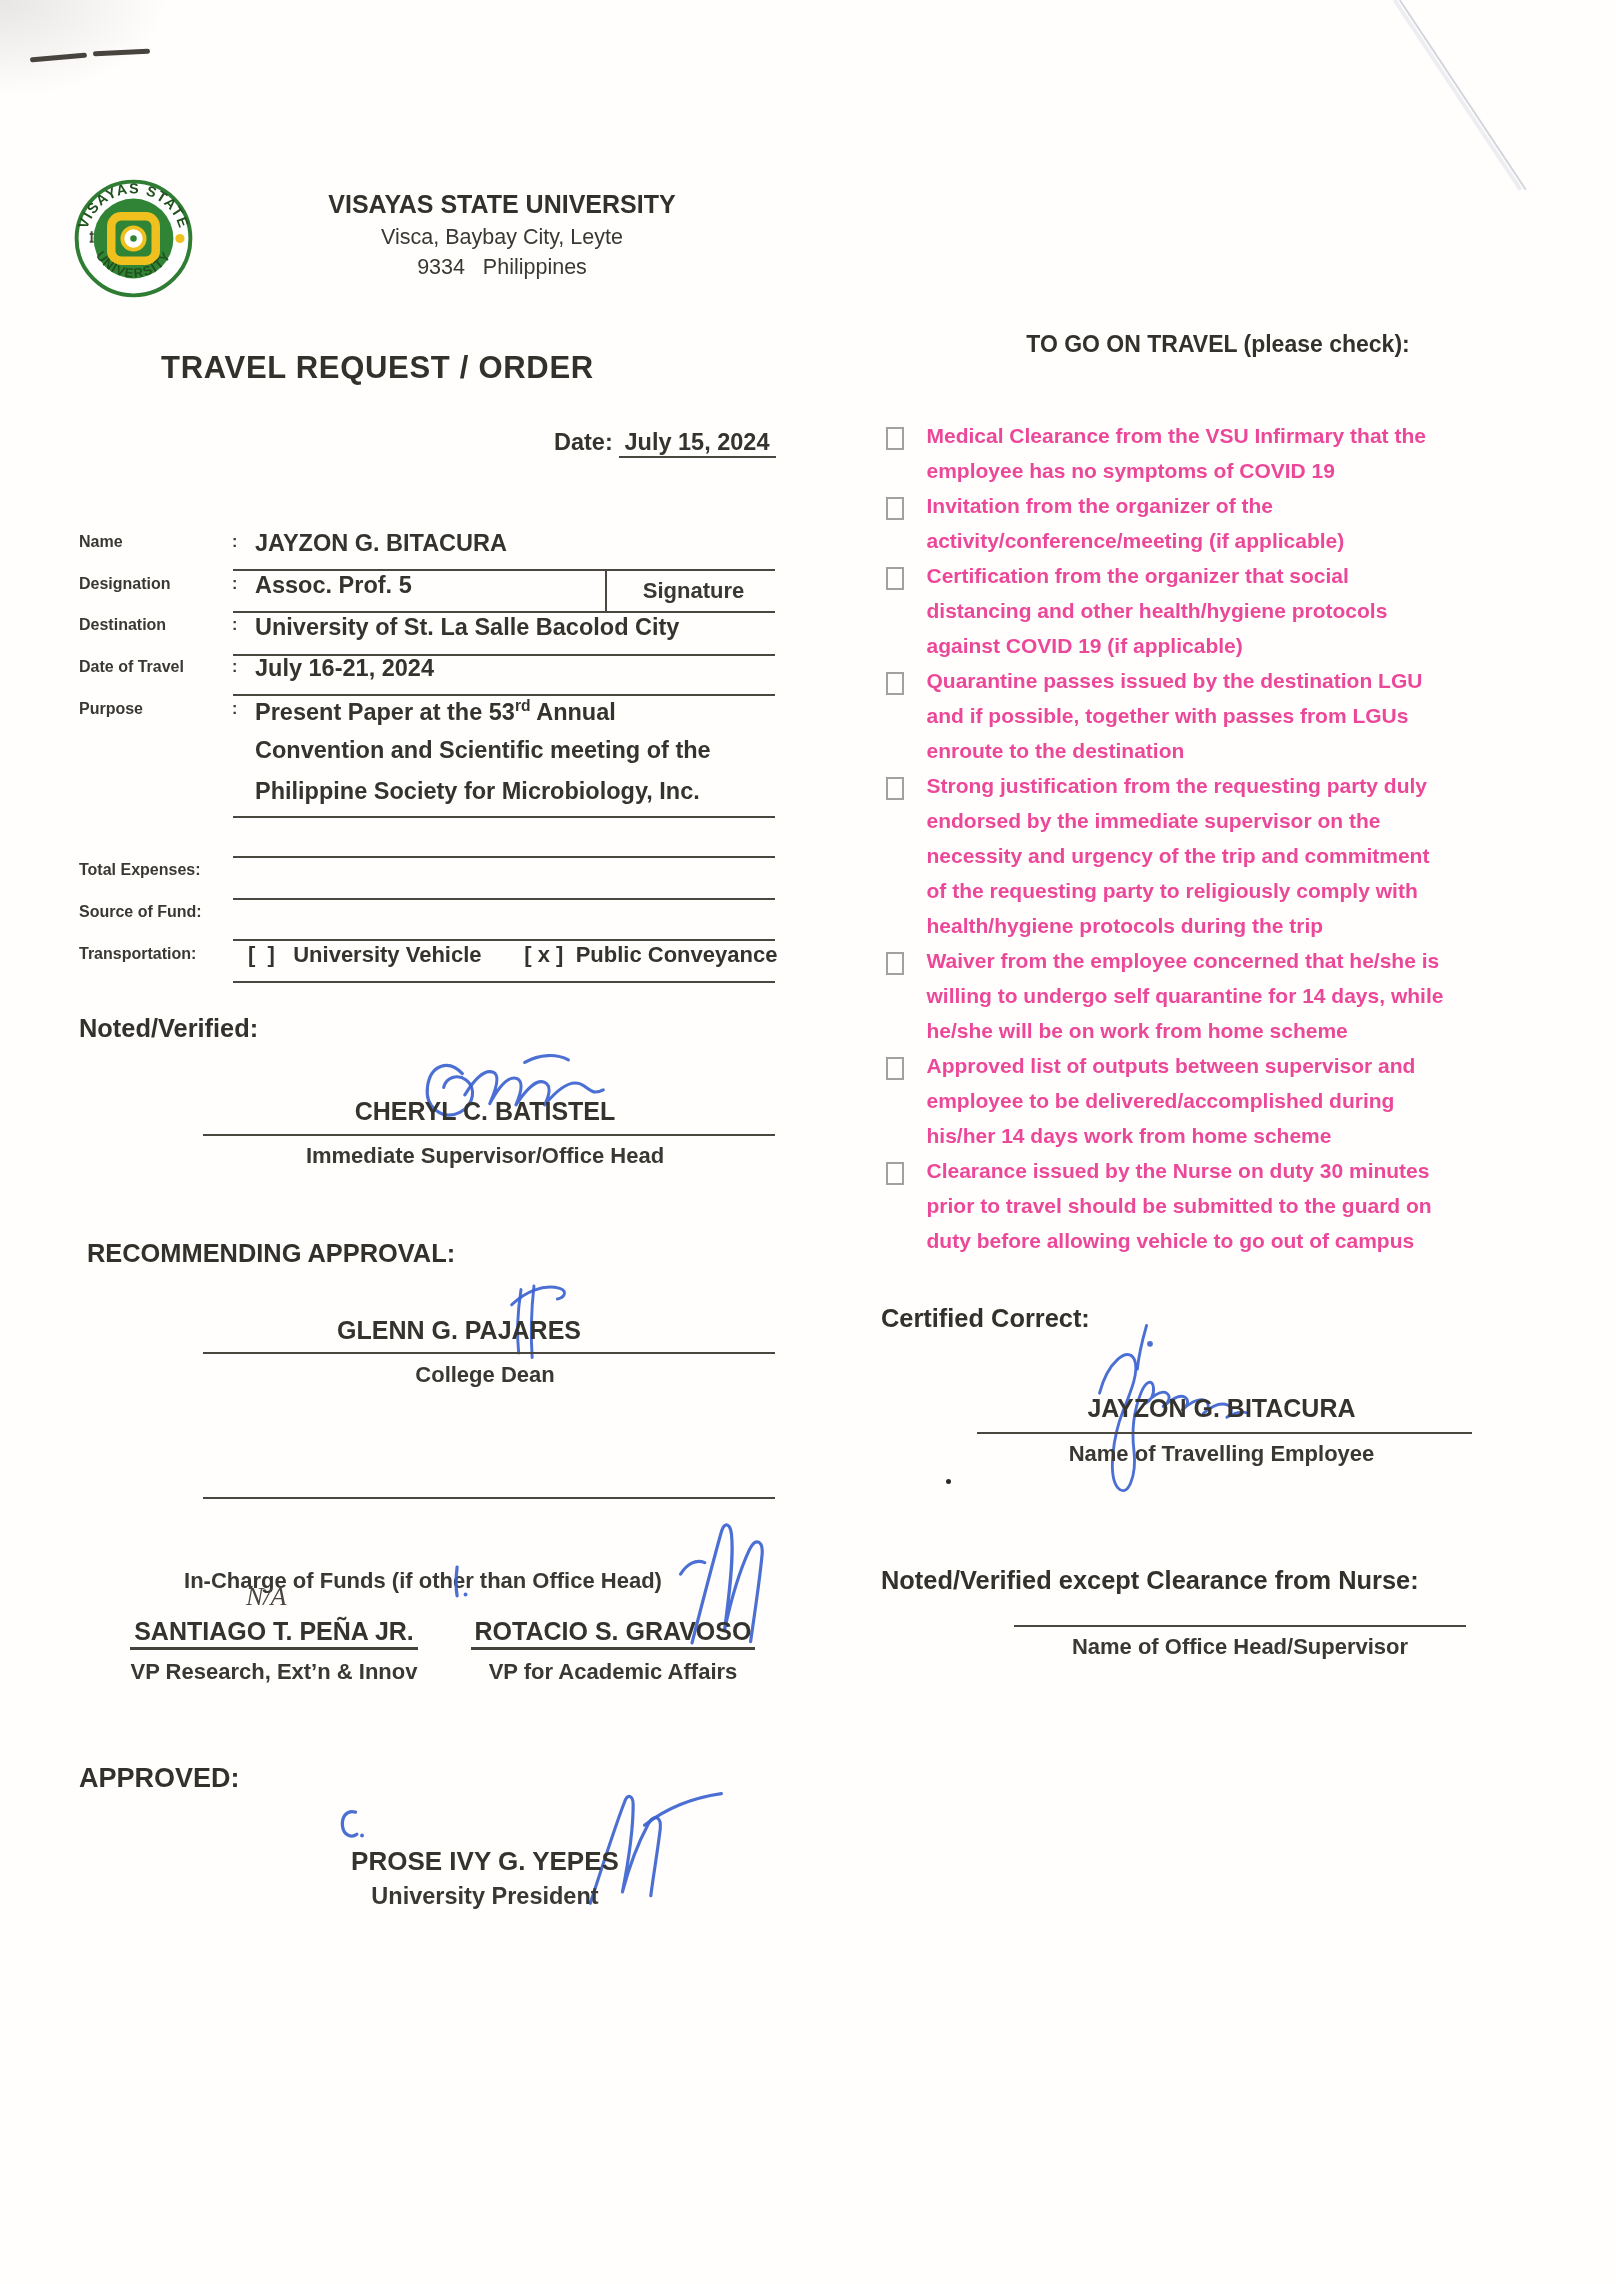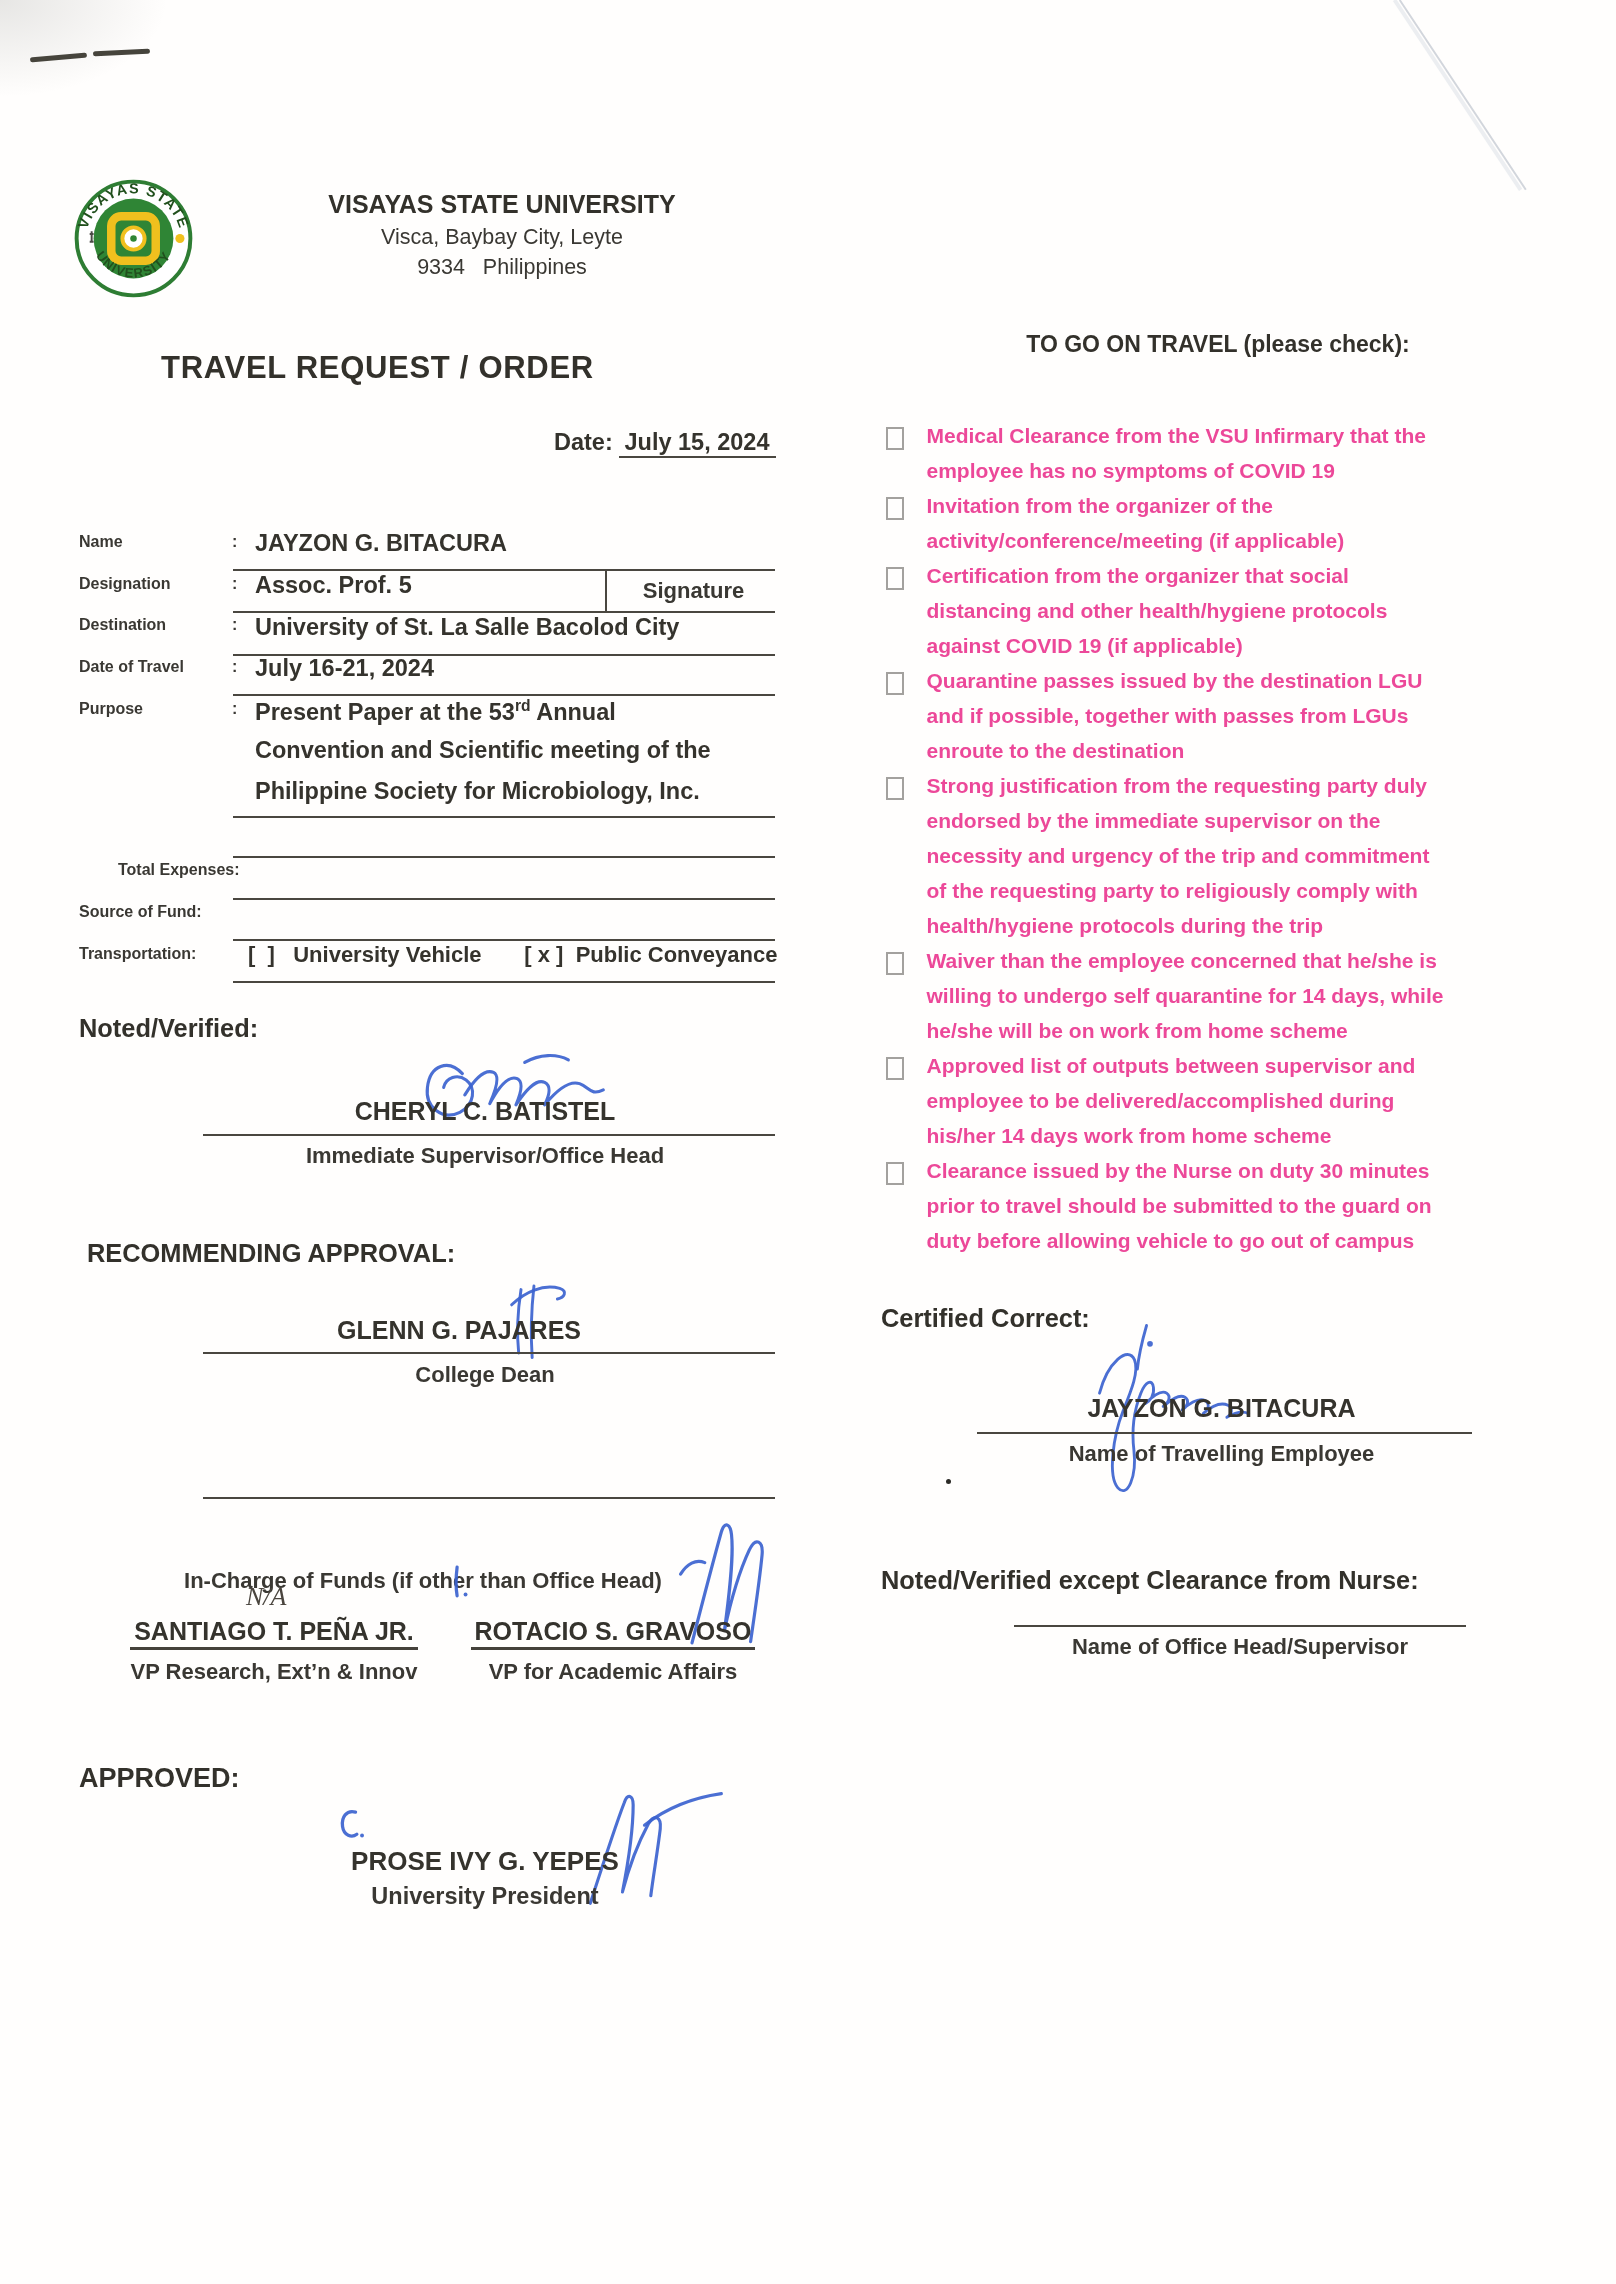--- a/index.html
+++ b/index.html
@@ -116,21 +116,21 @@
   <div class="abs lbl" style="left:232px;top:700px;">:</div>
   <div class="abs val" style="left:255px;top:697px;">
     <span>Present Paper at the 53</span><sup style="font-size:15.6px;">rd</sup><span> Annual</span>
   </div>
   <div class="abs val" style="left:255px;top:737px;">Convention and Scientific meeting of the</div>
   <div class="abs val" style="left:255px;top:778px;">Philippine Society for Microbiology, Inc.</div>
   <div class="abs uline" style="left:233px;top:816px;width:542px;"></div>
 
   <div class="abs uline" style="left:233px;top:856px;width:542px;"></div>
 
-  <div class="abs lbl" style="left:79px;top:861px;margin-left:39px;">Total Expenses:</div>
+  <div class="abs lbl" style="left:79px;top:861px;">Total Expenses:</div>
   <div class="abs uline" style="left:233px;top:898px;width:542px;"></div>
 
   <div class="abs lbl" style="left:79px;top:903px;">Source of Fund:</div>
   <div class="abs uline" style="left:233px;top:939px;width:542px;"></div>
 
   <div class="abs lbl" style="left:79px;top:945px;">Transportation:</div>
   <div class="abs val pre" style="left:248px;top:942px;font-size:22px;">[  ]   University Vehicle       [ x ]  Public Conveyance</div>
   <div class="abs uline" style="left:233px;top:981px;width:542px;"></div>
 
   <div class="abs seclabel" style="left:79px;top:1014px;">Noted/Verified:</div>
@@ -227,21 +227,21 @@
           <div class="ck-line">Strong justification from the requesting party duly</div>
           <div class="ck-line">endorsed by the immediate supervisor on the</div>
           <div class="ck-line">necessity and urgency of the trip and commitment</div>
           <div class="ck-line">of the requesting party to religiously comply with</div>
           <div class="ck-line">health/hygiene protocols during the trip</div>
         </div>
       </div>
       <div class="ck-item">
         <span class="ck-box"></span>
         <div class="ck-lines">
-          <div class="ck-line">Waiver than the employee concerned that he/she is</div>
+          <div class="ck-line">Waiver from the employee concerned that he/she is</div>
           <div class="ck-line">willing to undergo self quarantine for 14 days, while</div>
           <div class="ck-line">he/she will be on work from home scheme</div>
         </div>
       </div>
       <div class="ck-item">
         <span class="ck-box"></span>
         <div class="ck-lines">
           <div class="ck-line">Approved list of outputs between supervisor and</div>
           <div class="ck-line">employee to be delivered/accomplished during</div>
           <div class="ck-line">his/her 14 days work from home scheme</div>

